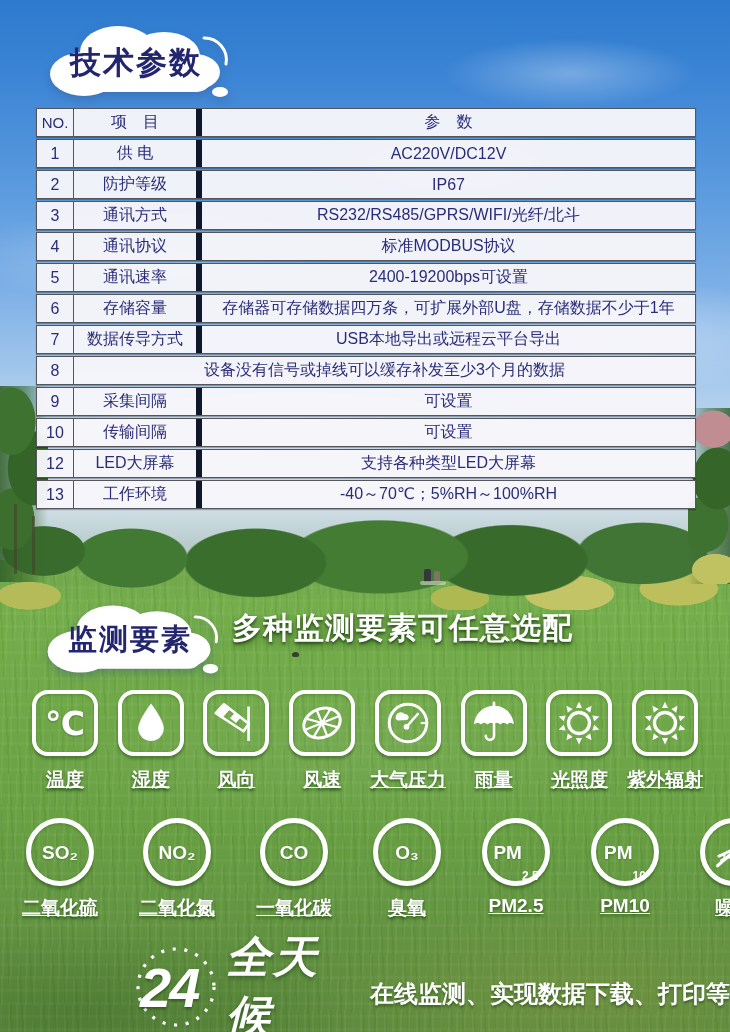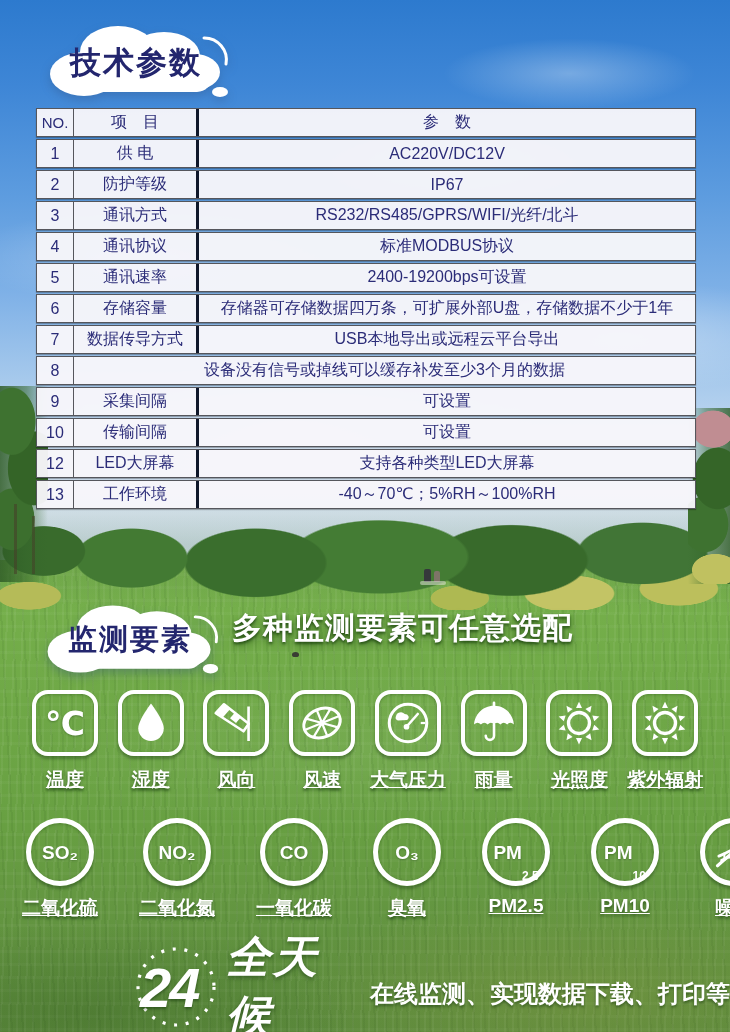--- a/index.html
+++ b/index.html
@@ -95,21 +95,21 @@
   .spec-table{position:absolute; left:36px; top:108px; width:660px;}
   .t-row{
     display:flex; height:27px; margin-bottom:2px;
     background:rgba(247,246,250,.96);
     border:1px solid #55565c;
     box-shadow:0 1px 1px rgba(0,0,0,.28);
   }
   .t-row>div{display:flex; align-items:center; justify-content:center;
     color:#2b2c78; font-size:16px; white-space:nowrap;}
   .c-no{width:36px; border-right:1px solid #55565c;}
-  .c-item{width:122px; border-right:3px solid #0f172a; font-size:15px;}
+  .c-item{width:122px; border-right:6px solid #0f172a; font-size:15px;}
   .c-param{flex:1;}
   .t-head .c-no{font-size:15px;}
   
   .monitor-heading{
     position:absolute; left:232px; top:608px; font-size:30px; font-weight:bold; color:#fff;
     letter-spacing:1px;
     text-shadow:0 2px 3px rgba(25,65,12,.85), 0 4px 8px rgba(25,65,12,.5);
   }
   
   .sensor-grid{position:absolute; left:22px; width:686px; display:grid;

